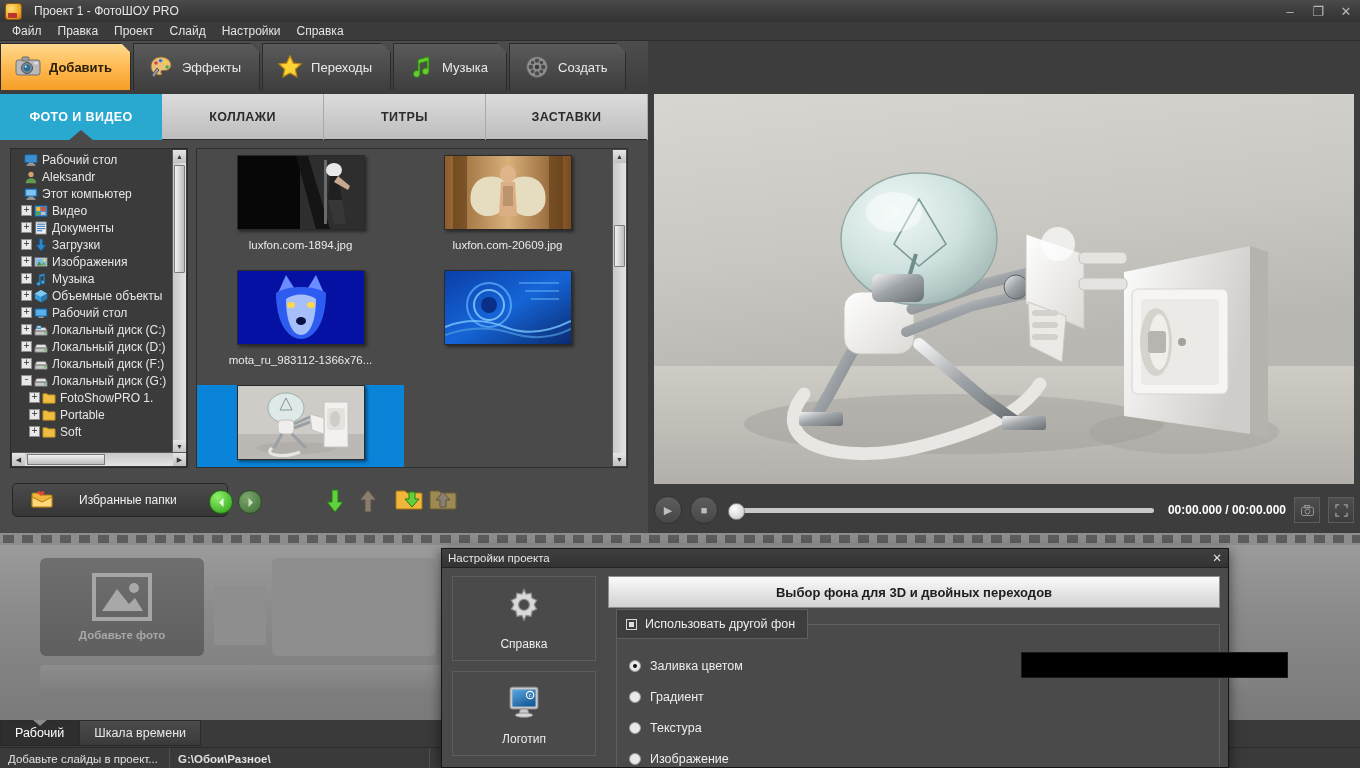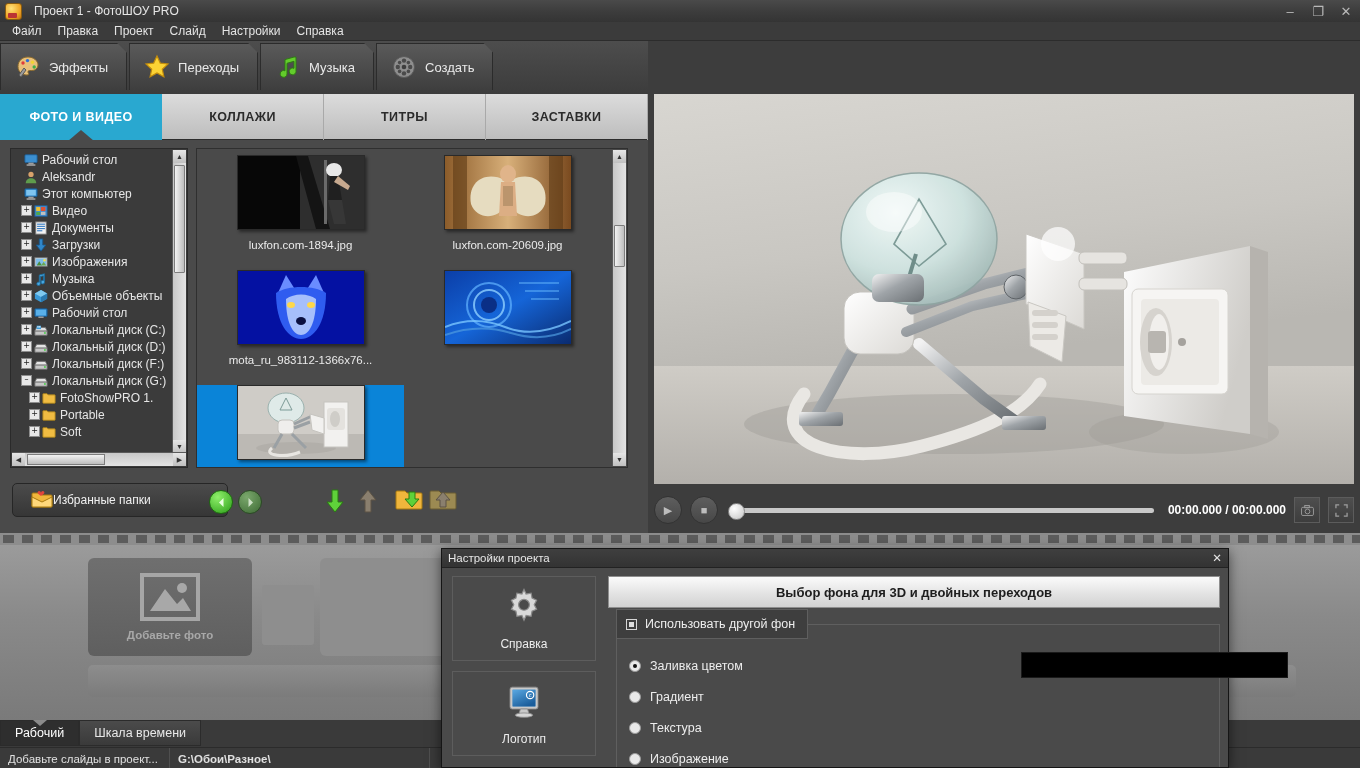--- a/index.html
+++ b/index.html
@@ -139,21 +139,21 @@
   .tcell{width:50%;height:115px;display:flex;flex-direction:column;align-items:center;box-sizing:border-box;}
   .tcell.sel{background:#0a84d8;}
   .tpic{width:126px;height:73px;border:1px solid #2a2a2a;box-shadow:2px 2px 3px rgba(0,0,0,.45);
     overflow:hidden;position:relative;}
   .tname{margin-top:9px;font-size:11.5px;color:#eaeaea;max-width:150px;overflow:hidden;
     white-space:nowrap;text-overflow:ellipsis;text-align:center;}
 
   
   .btoolbar{position:absolute;left:0;top:336px;width:648px;height:55px;}
   .fav-btn{position:absolute;left:12px;top:7px;width:216px;height:34px;
-    display:flex;align-items:center;gap:0;padding-left:18px;box-sizing:border-box;
+    display:flex;align-items:center;gap:26px;padding-left:18px;box-sizing:border-box;
     background:linear-gradient(180deg,#4b4b4b,#363636);border:1px solid #262626;border-radius:5px;
     font-size:12px;color:#f0f0f0;}
   .navcirc{position:absolute;top:14px;width:22px;height:22px;border-radius:50%;}
   .icobtn{position:absolute;top:11px;width:28px;height:28px;}
 
   
   .preview{
     position:absolute;left:648px;top:41px;width:712px;height:492px;
     background:#3d3d3d;
   }
@@ -172,21 +172,21 @@
     border:1px solid #5c5c5c;display:flex;align-items:center;justify-content:center;color:#9d9d9d;font-size:11px;}
 
   
   .filmstrip{position:absolute;left:0;top:533px;width:1360px;height:12px;
     background:#8d8d8d;overflow:hidden;}
   .filmstrip .perf{position:absolute;top:2px;width:11px;height:8px;background:#5c5c5c;}
   .slides{
     position:absolute;left:0;top:545px;width:1360px;height:175px;
     background:linear-gradient(180deg,#9b9b9b 0%,#8a8a8a 40%,#7a7a7a 100%);
   }
-  .slide-box{position:absolute;border-radius:6px;margin-left:48px;}
+  .slide-box{position:absolute;border-radius:6px;}
   .slide-1{left:40px;top:13px;width:164px;height:98px;
     background:linear-gradient(180deg,#6f6f6f,#5f5f5f);
     display:flex;flex-direction:column;align-items:center;justify-content:center;gap:8px;}
   .ph-icon{width:60px;height:48px;border:4px solid #a6a6a6;position:relative;box-sizing:border-box;}
   .ph-label{font-size:11.5px;font-weight:bold;color:#a8a8a8;}
   .slide-2{left:214px;top:40px;width:52px;height:60px;background:#8e8e8e;border-radius:3px;}
   .slide-3{left:272px;top:13px;width:164px;height:98px;background:#8e8e8e;}
   .slide-strip2{left:40px;top:120px;width:1208px;height:32px;
     background:linear-gradient(180deg,#8d8d8d,#7b7b7b);border-radius:5px;}
 
@@ -259,20 +259,33 @@
     <div class="menuitem">Правка</div>
     <div class="menuitem">Проект</div>
     <div class="menuitem">Слайд</div>
     <div class="menuitem">Настройки</div>
     <div class="menuitem">Справка</div>
   </div>
 
   <div class="ribbon">
     <div class="rtabs">
 
+      <div class="rtab active">
+        <span class="ricon">
+          <svg width="26" height="26" viewBox="0 0 26 26">
+            <rect x="1" y="6" width="24" height="15" rx="2.5" fill="#b9b9b9" stroke="#6e6e6e"></rect>
+            <rect x="7" y="3" width="7" height="4" rx="1" fill="#9e9e9e" stroke="#6e6e6e"></rect>
+            <circle cx="12" cy="14" r="5.5" fill="#7f8c96" stroke="#4a5258"></circle>
+            <circle cx="12" cy="14" r="3.4" fill="#2c6c96"></circle>
+            <circle cx="10.8" cy="12.6" r="1.1" fill="#cfe8f7"></circle>
+            <rect x="19" y="8" width="4" height="2.5" rx="0.8" fill="#dedede"></rect>
+          </svg>
+        </span>
+        <span>Добавить</span>
+      </div>
 
       <div class="rtab">
         <span class="ricon">
           <svg width="26" height="26" viewBox="0 0 26 26">
             <path d="M13 3C7 3 3 7 3 12.5S7.5 21 12 21c2 0 2-1.2 1.2-2.2-.8-1 0-2.3 1.3-2.3h2.2c3.5 0 6.3-2.4 6.3-5.6C23 7 18.8 3 13 3z" fill="#e8c07a" stroke="#8a6a2e"></path>
             <circle cx="8" cy="9" r="1.7" fill="#e03b3b"></circle>
             <circle cx="12.5" cy="6.6" r="1.7" fill="#2d6fd8"></circle>
             <circle cx="17.5" cy="8.3" r="1.7" fill="#f0d432"></circle>
             <circle cx="19.2" cy="13" r="1.7" fill="#3fae48"></circle>
             <path d="M4 21l5-7 2 2-5 7z" fill="#9a9a9a" stroke="#5a5a5a"></path>

